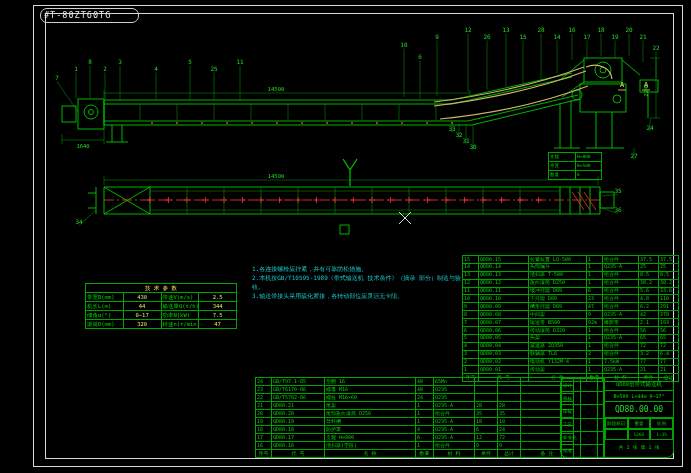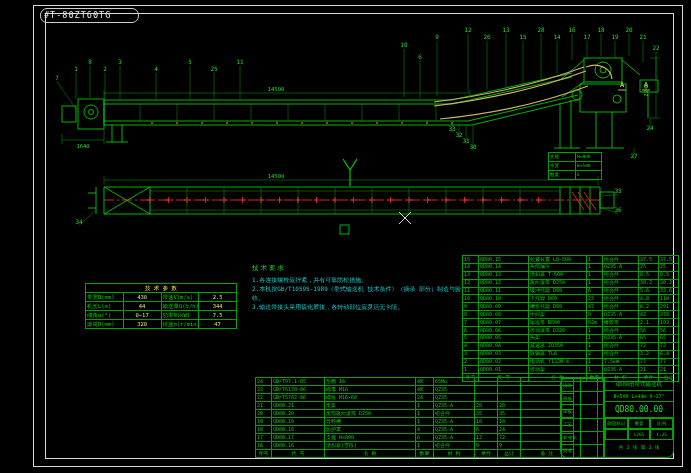--- a/index.html
+++ b/index.html
@@ -273,21 +273,20 @@
             <td>滚筒D(mm)</td>
             <td class="v">320</td>
             <td>转速n(r/min)</td>
             <td class="v">47</td>
           </tr>
         </tbody>
       </table>
   </div>
 
   <div class="abs notes">
-    <div class="title">技术要求</div>
     <div id="notes-lines">
         <div>1.各连接螺栓应拧紧，并有可靠防松措施。</div>
         <div>2.本机按GB/T10595-1989《带式输送机 技术条件》（摘录 部分）制造与验收。</div>
         <div>3.输送带接头采用硫化胶接，各转动部位应灵活无卡阻。</div>
       </div>
   </div>
 
   <div class="abs bom-right">
     <table>
         <tbody id="bom-right-t">

